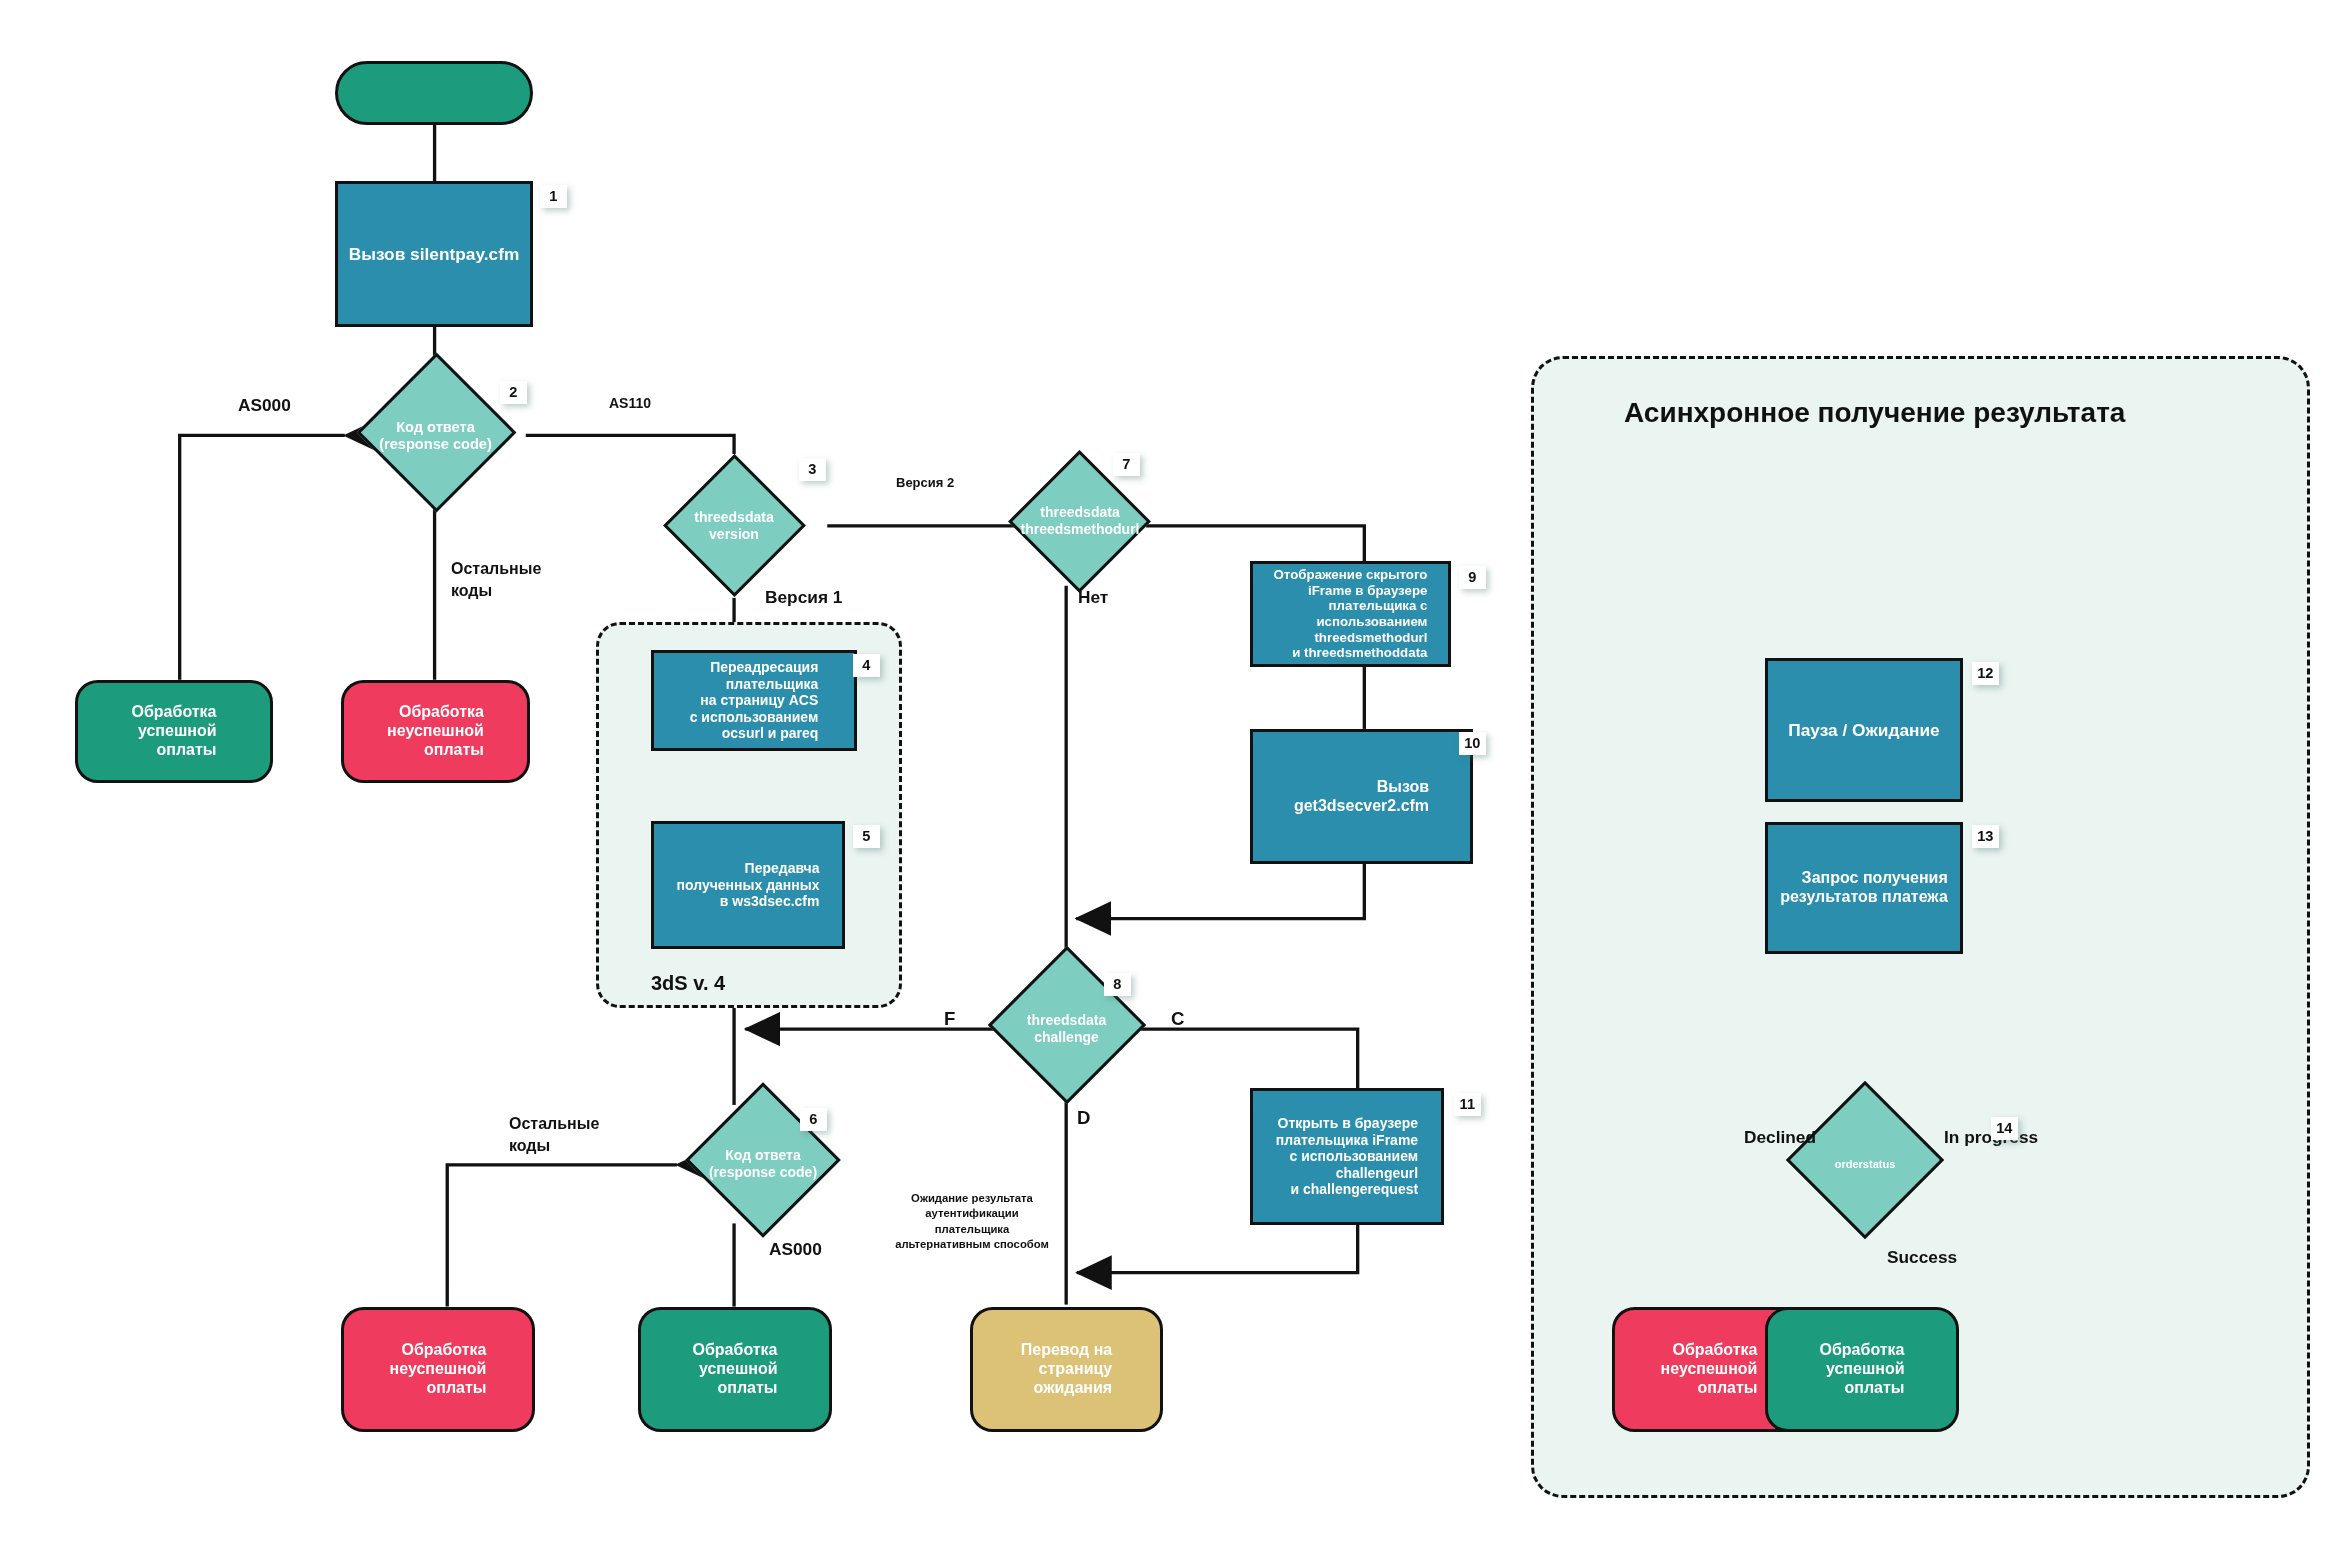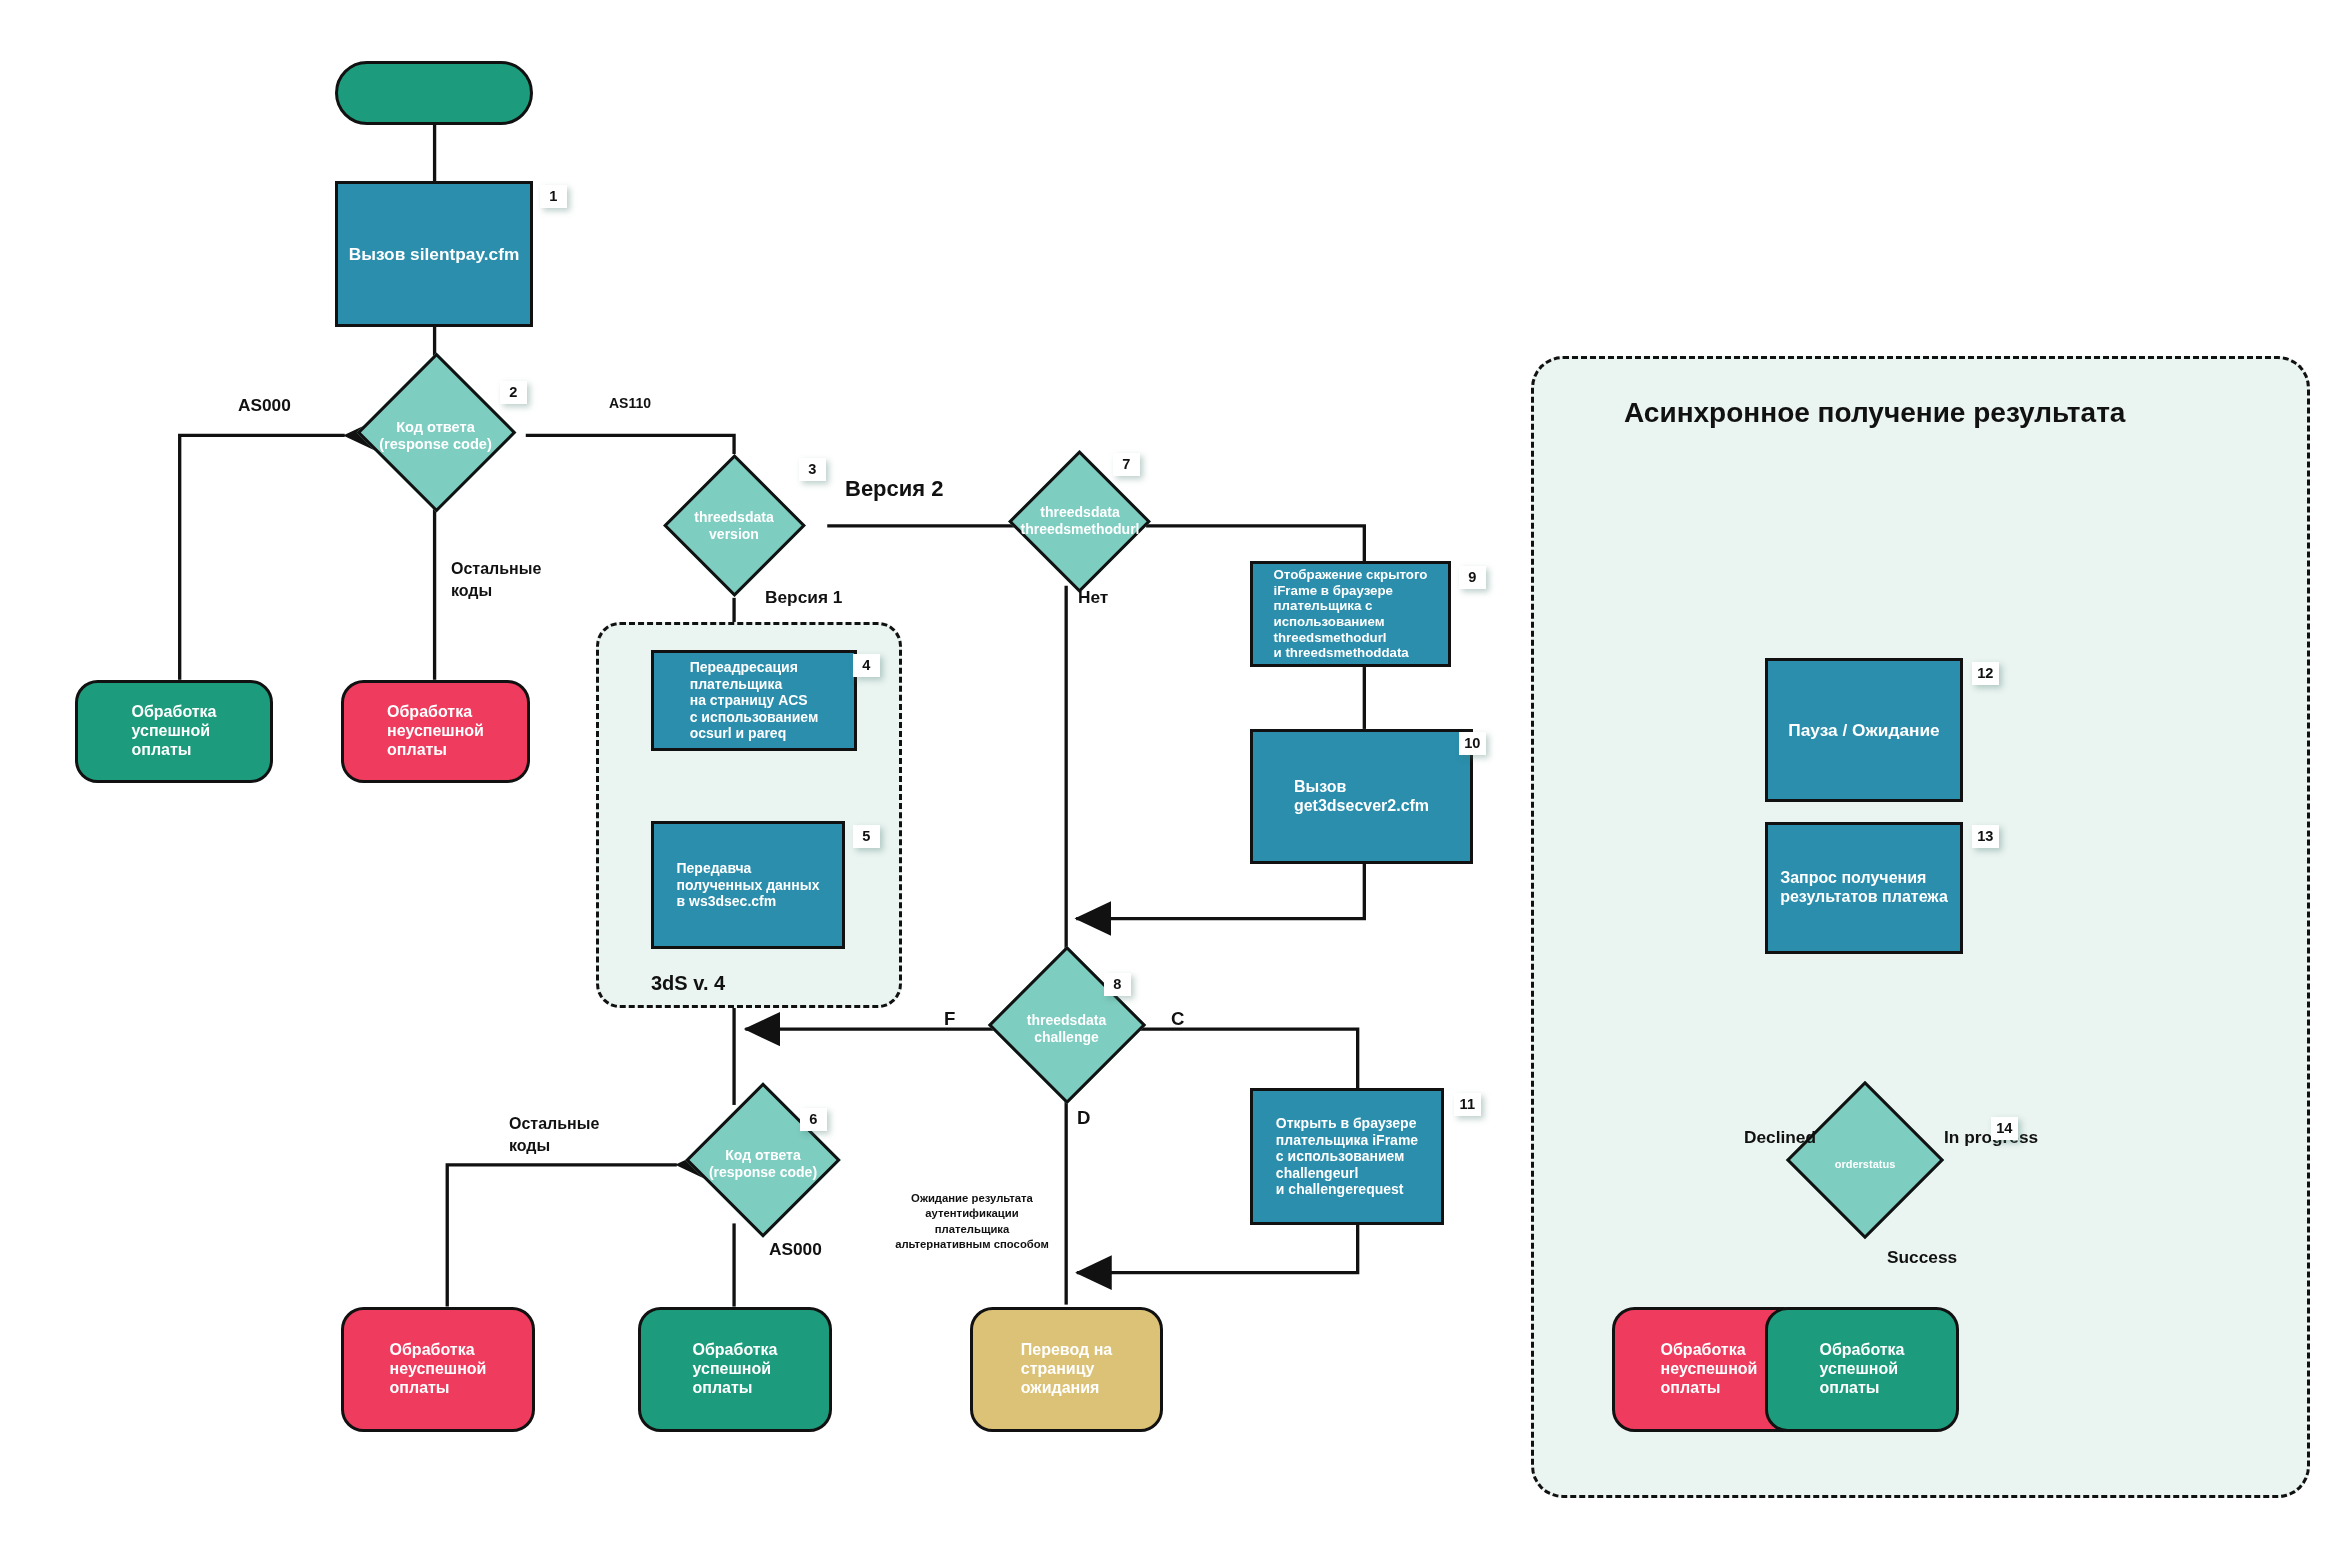--- a/index.html
+++ b/index.html
@@ -3,21 +3,21 @@
 <meta charset="utf-8">
 <style>
   html,body{margin:0;padding:0;background:#ffffff;}
   body{width:2330px;height:1565px;position:relative;overflow:hidden;
        font-family:"Liberation Sans","DejaVu Sans",sans-serif;}
   #canvas{position:absolute;left:0;top:0;width:2330px;height:1565px;}
   svg.edges{position:absolute;left:0;top:0;width:2330px;height:1565px;pointer-events:none;}
 
   
   .node{position:absolute;box-sizing:border-box;display:flex;align-items:center;
-        justify-content:center;text-align:left;color:#ffffff;font-weight:bold;
+        justify-content:center;text-align:right;color:#ffffff;font-weight:bold;
         line-height:1.18;z-index:5;}
   .rect{border:3.3px solid #111111;background:#2A8EAC;}
   .terminal{border:3.3px solid #111111;border-radius:24px;background:#1C9C7C;}
   .term-green{background:#1C9C7C;}
   .term-red{background:#EE3B5E;}
   .term-yellow{background:#DCC277;}
   .start-pill{border:3.3px solid #111111;border-radius:40px;background:#1C9C7C;}
 
   
   .diamond{position:absolute;z-index:5;}
@@ -226,21 +226,21 @@
 
   <div class="elabel" style="left:238px;top:394px;font-size:17.3px;">AS000</div>
 
   <div class="elabel" style="left:609px;top:394px;font-size:14px;">AS110</div>
 
   <div class="elabel" style="left:451px;top:558px;font-size:16px;">Остальные
 коды</div>
 
   <div class="elabel" style="left:765px;top:586px;font-size:17.3px;">Версия 1</div>
 
-  <div class="elabel" style="left:845px;top:474px;font-size:22px;">Версия 2</div>
+  <div class="elabel" style="left:896px;top:474px;font-size:13px;">Версия 2</div>
 
   <div class="elabel" style="left:1078px;top:586px;font-size:17.3px;">Нет</div>
 
   <div class="elabel" style="left:944px;top:1006px;font-size:18.6px;">F</div>
 
   <div class="elabel" style="left:1171px;top:1006px;font-size:18.6px;">C</div>
 
   <div class="elabel" style="left:1077px;top:1105px;font-size:18.6px;">D</div>
 
   <div class="elabel" style="left:509px;top:1113px;font-size:16px;">Остальные

